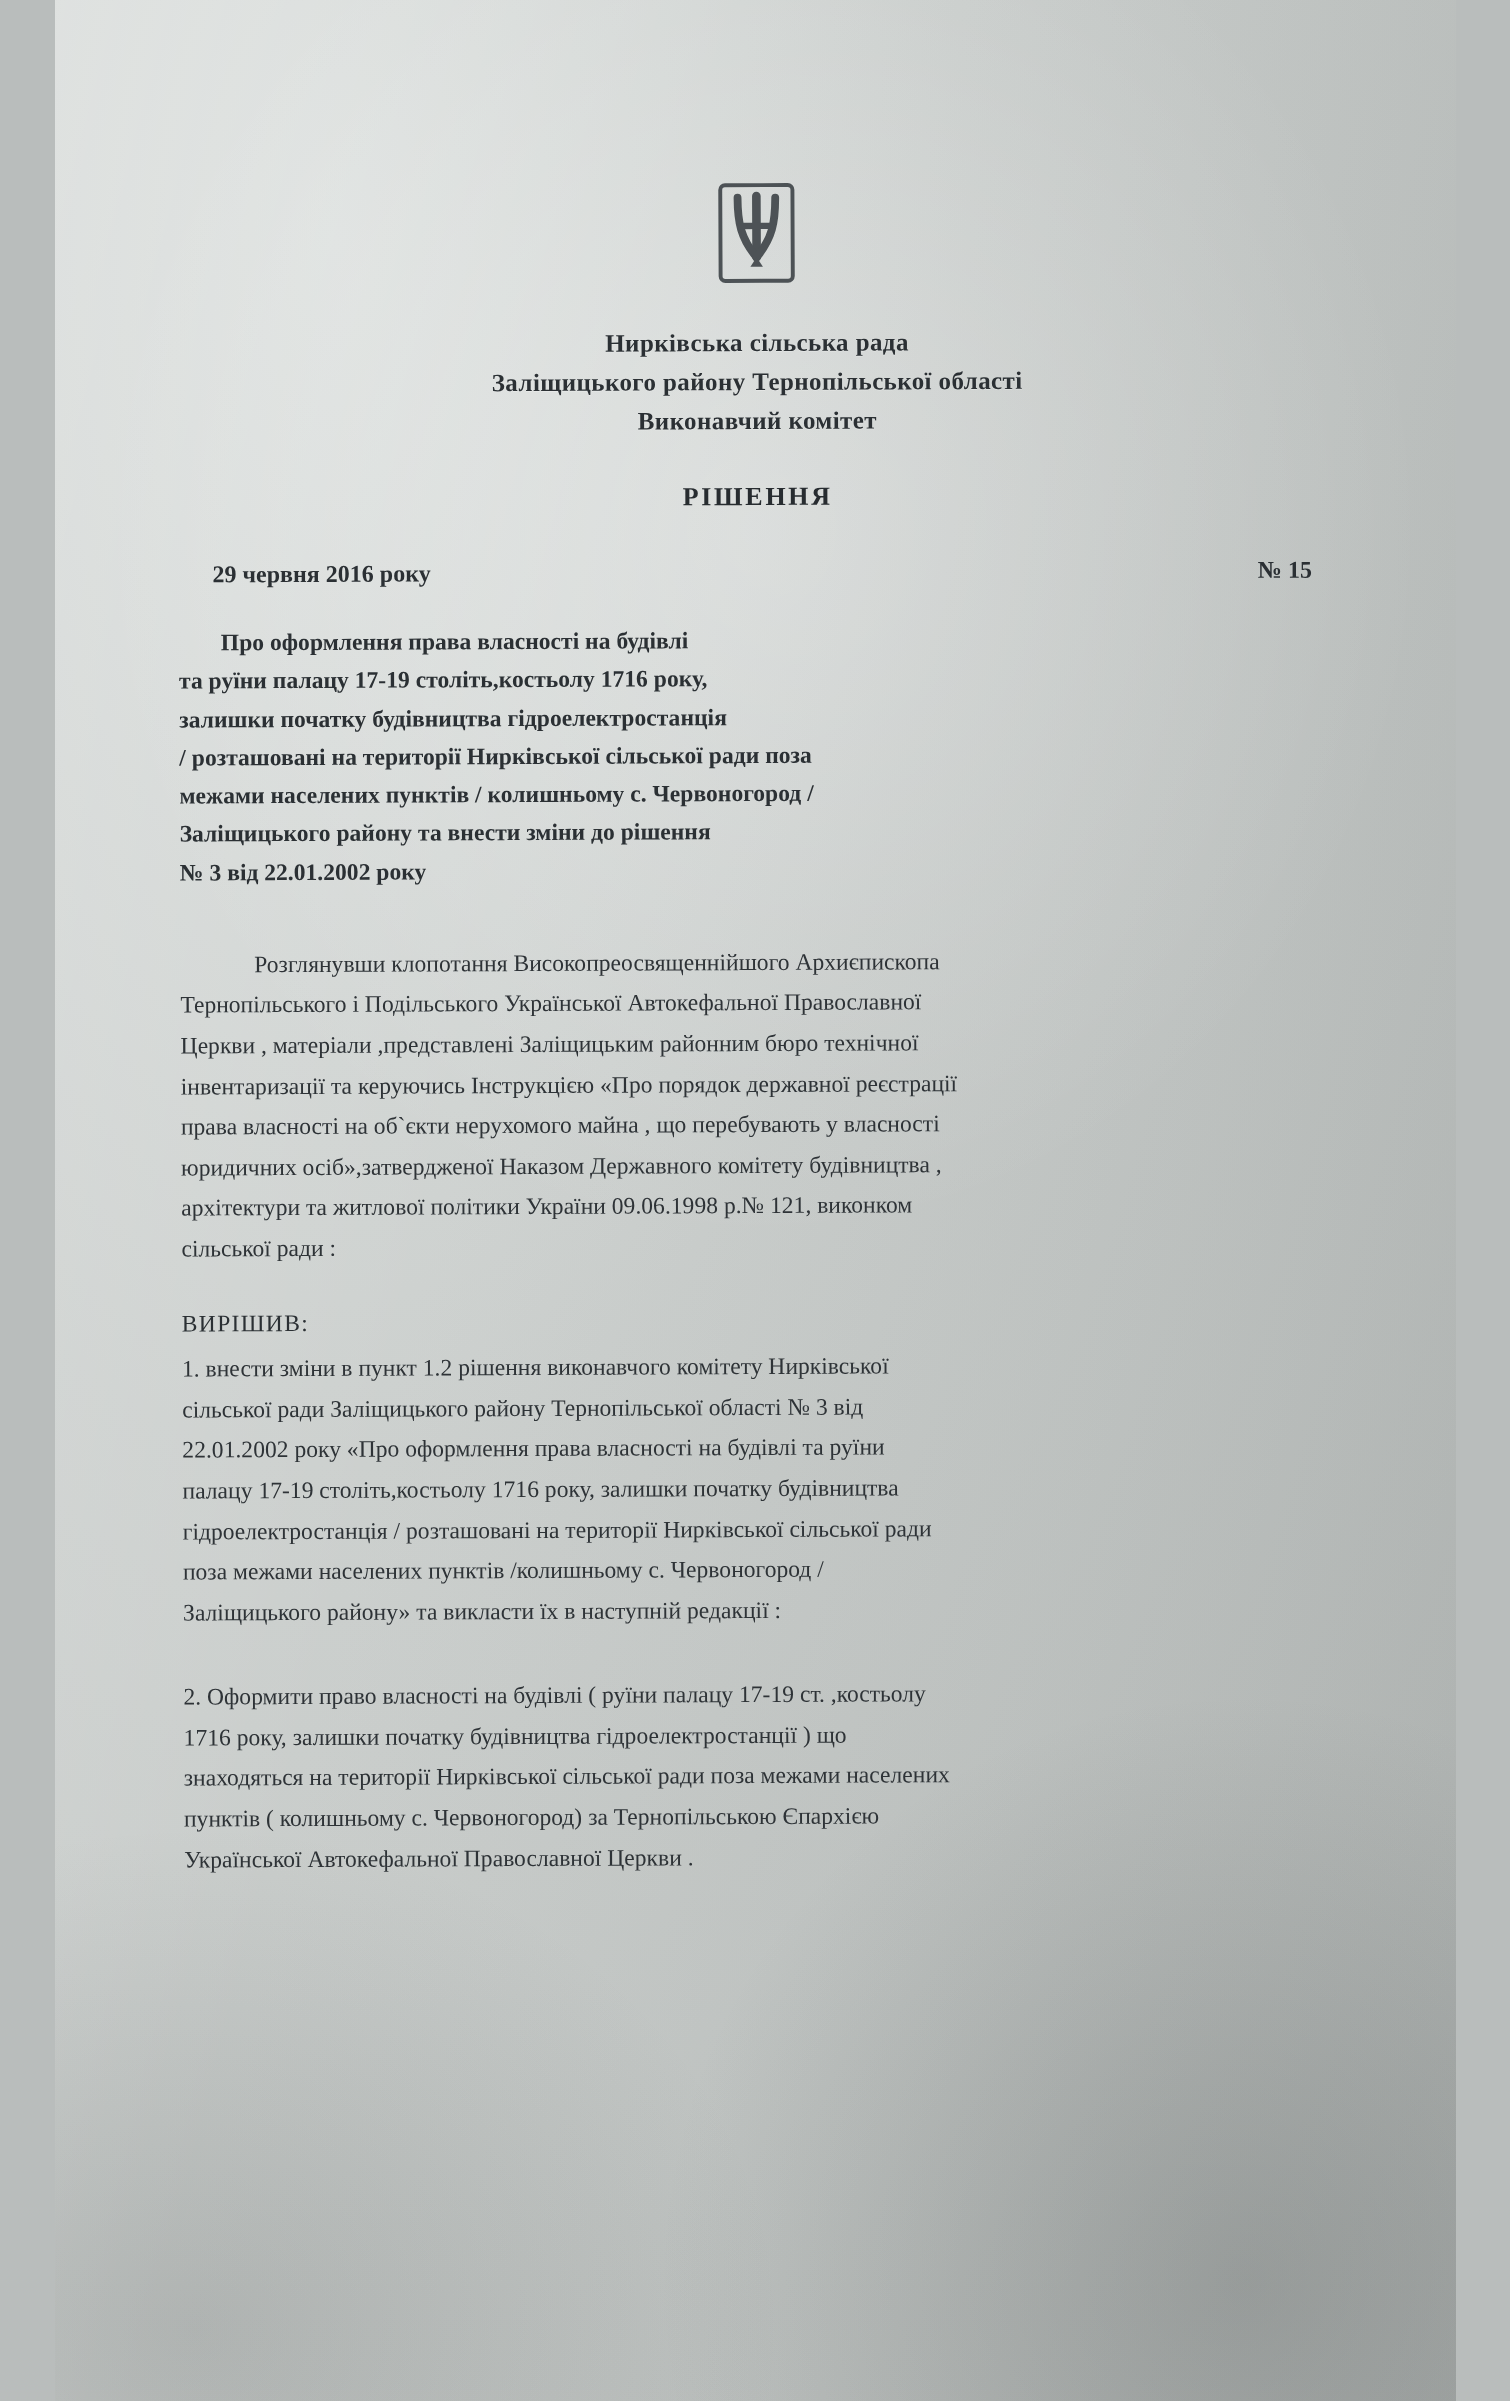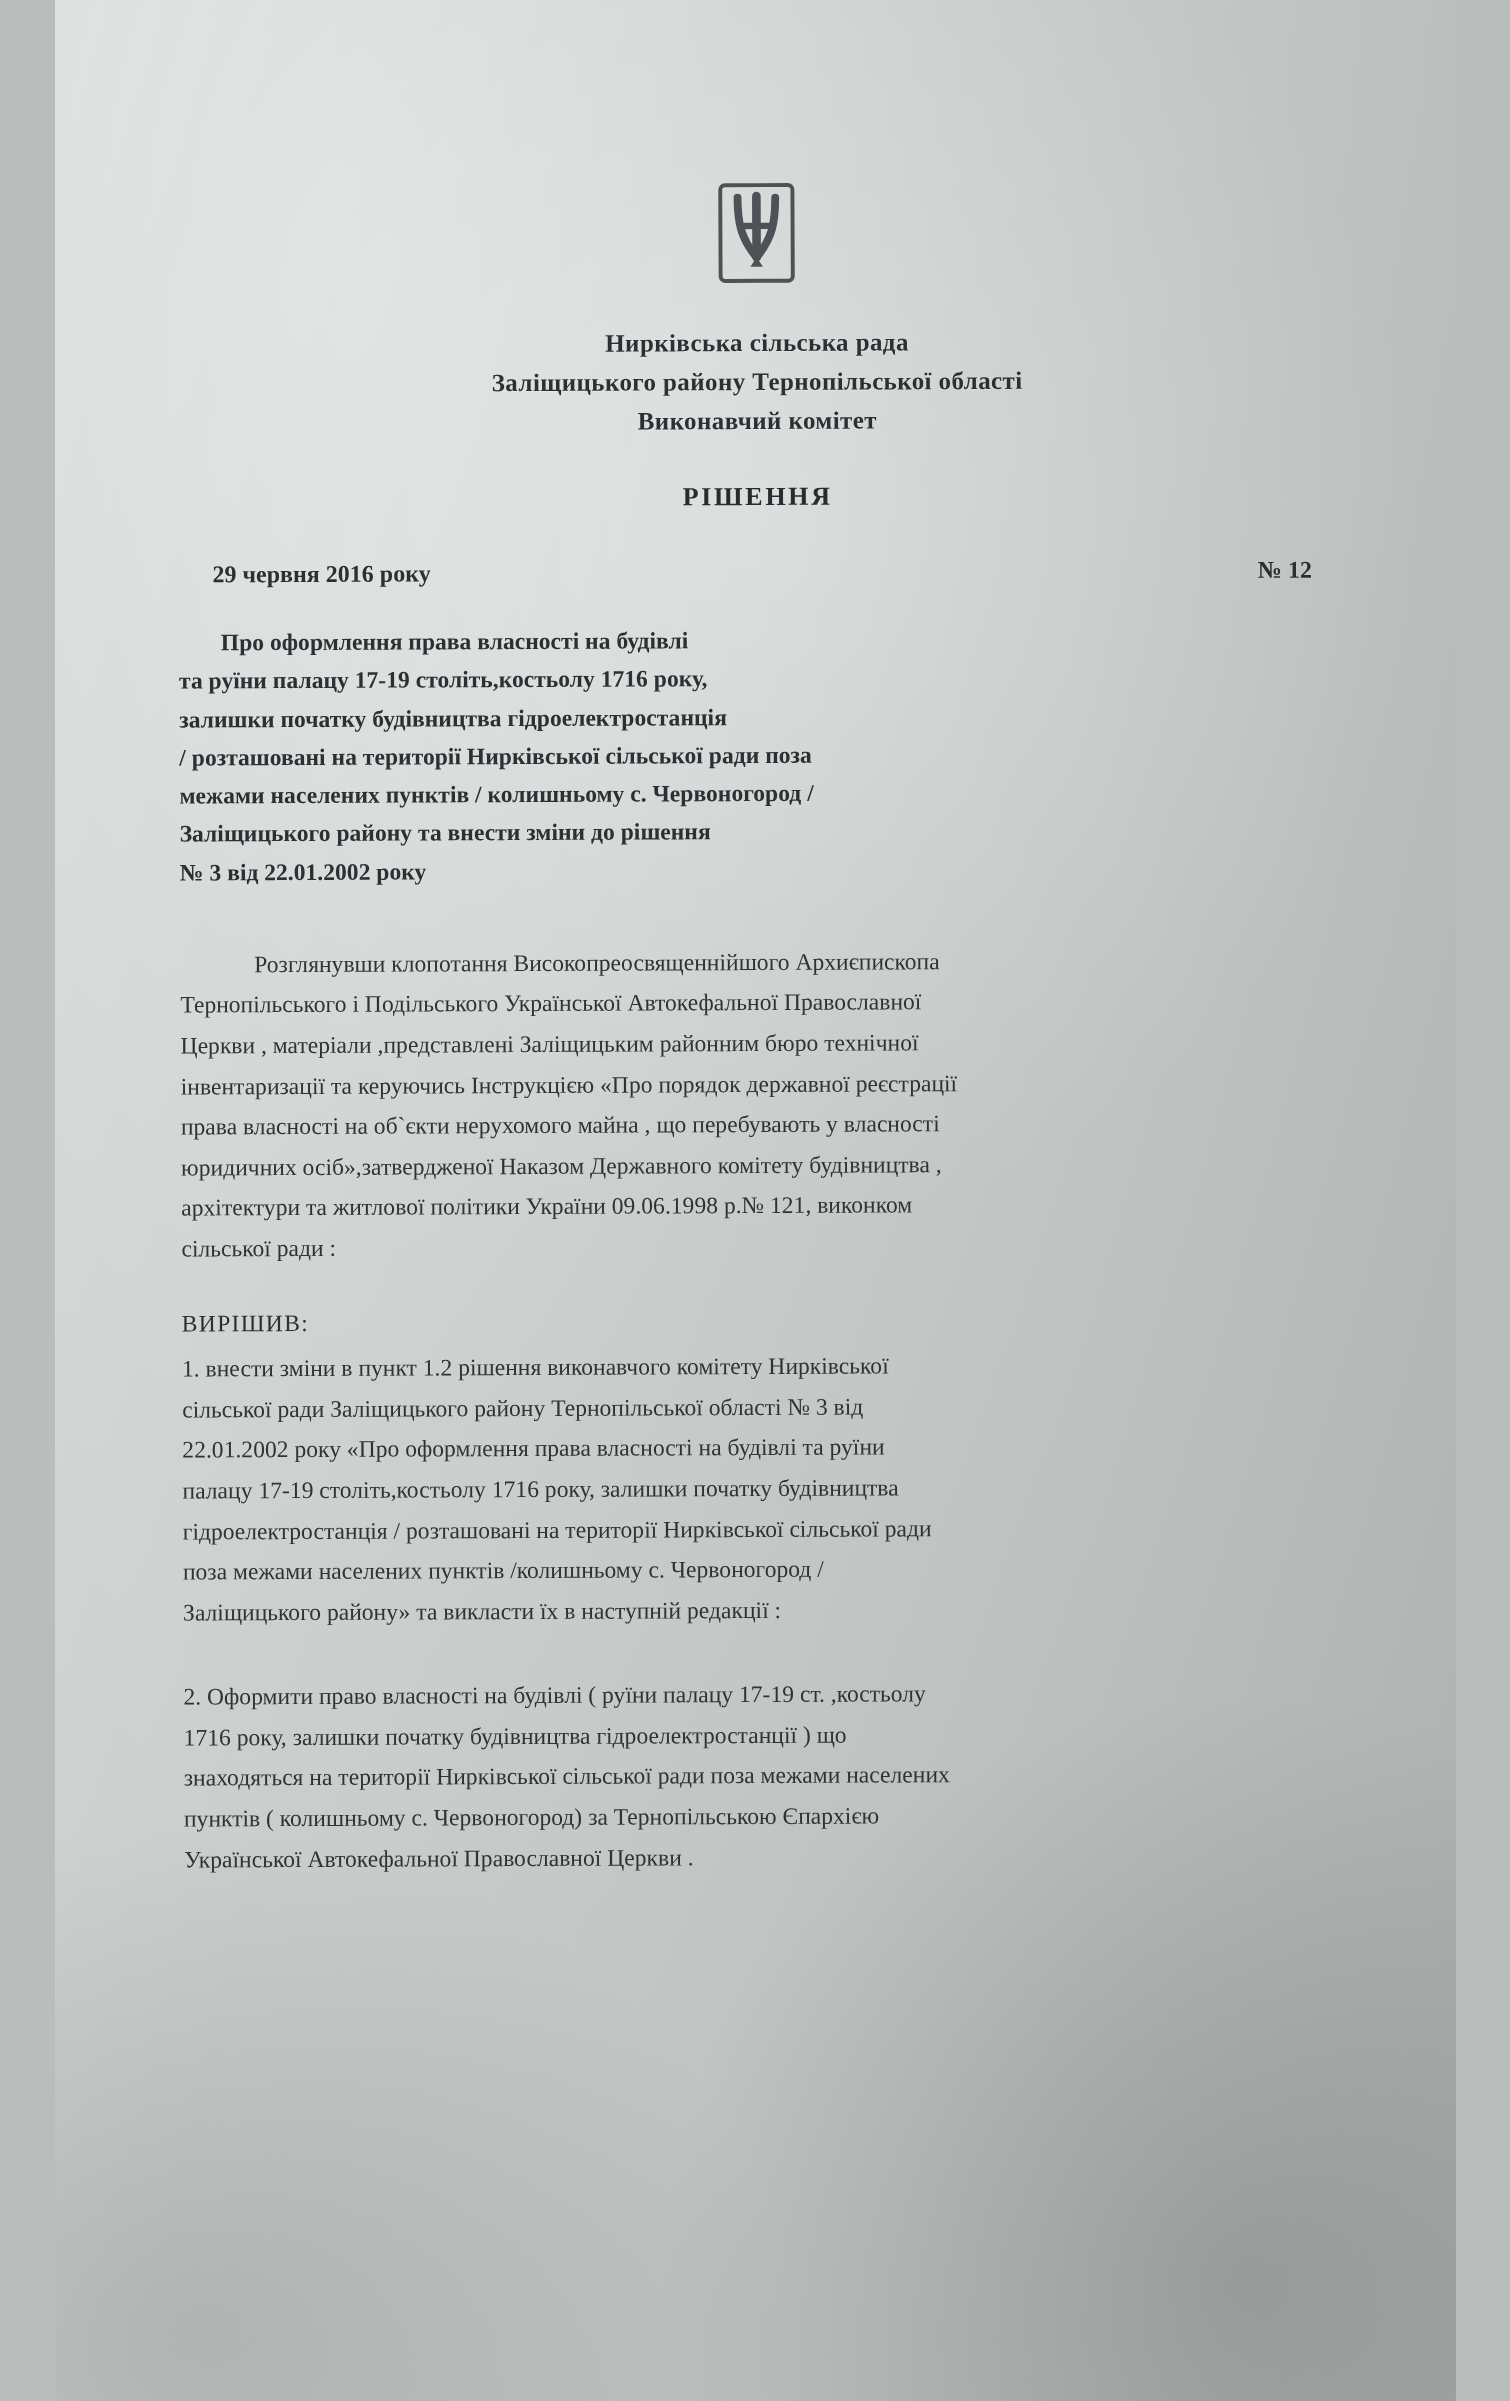--- a/index.html
+++ b/index.html
@@ -153,21 +153,21 @@
     <div class="org-block">
       <span class="org-line line">Нирківська сільська рада</span>
       <span class="org-line line">Заліщицького району  Тернопільської області</span>
       <span class="org-line line">Виконавчий комітет</span>
     </div>
 
     <div class="doc-type">РІШЕННЯ</div>
 
     <div class="meta-row">
       <span class="meta-date">29 червня 2016 року</span>
-      <span class="meta-number">№ 12</span>
+      <span class="meta-number">№ 15</span>
     </div>
 
     <div class="subject">
       <span class="line first-line">Про оформлення права власності на будівлі</span>
       <span class="line">та руїни палацу 17-19 століть,костьолу 1716 року,</span>
       <span class="line">залишки початку будівництва гідроелектростанція</span>
       <span class="line">/ розташовані на території Нирківської сільської ради поза</span>
       <span class="line">межами населених пунктів / колишньому с. Червоногород /</span>
       <span class="line">Заліщицького району та внести зміни до рішення</span>
       <span class="line">№ 3  від 22.01.2002 року</span>

